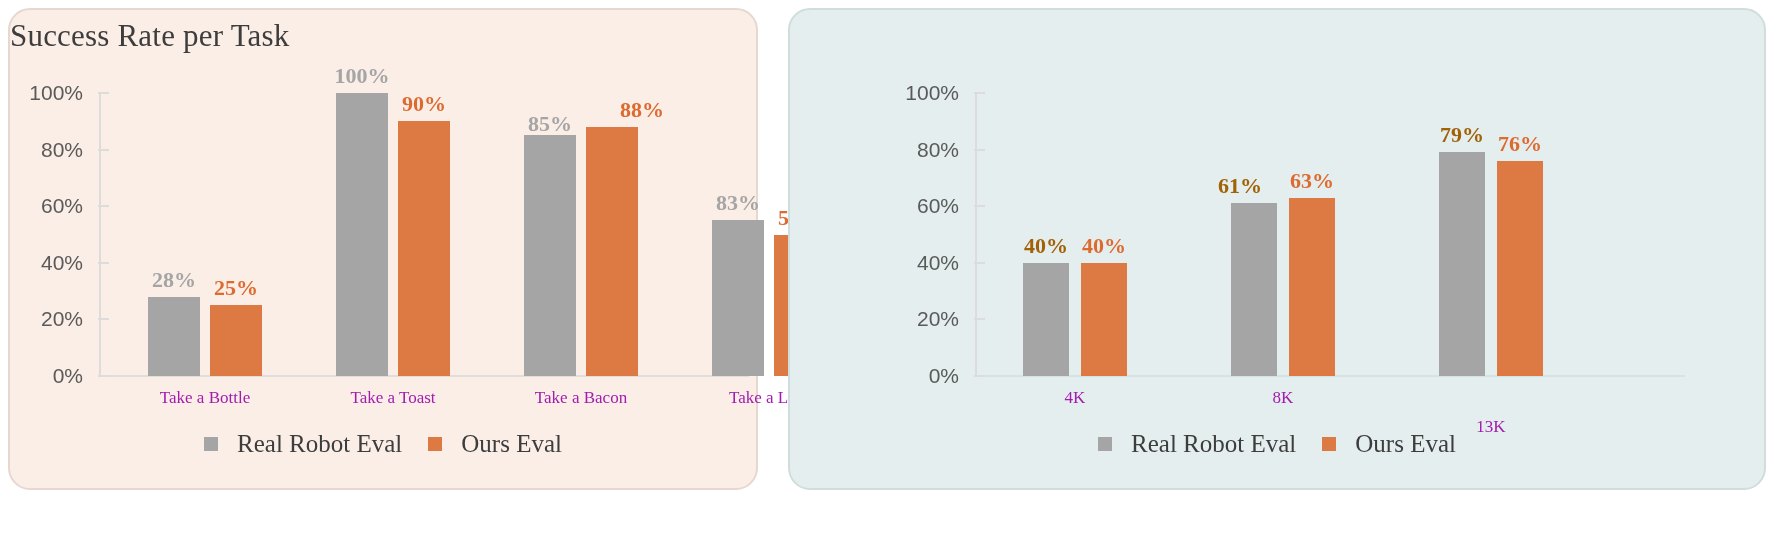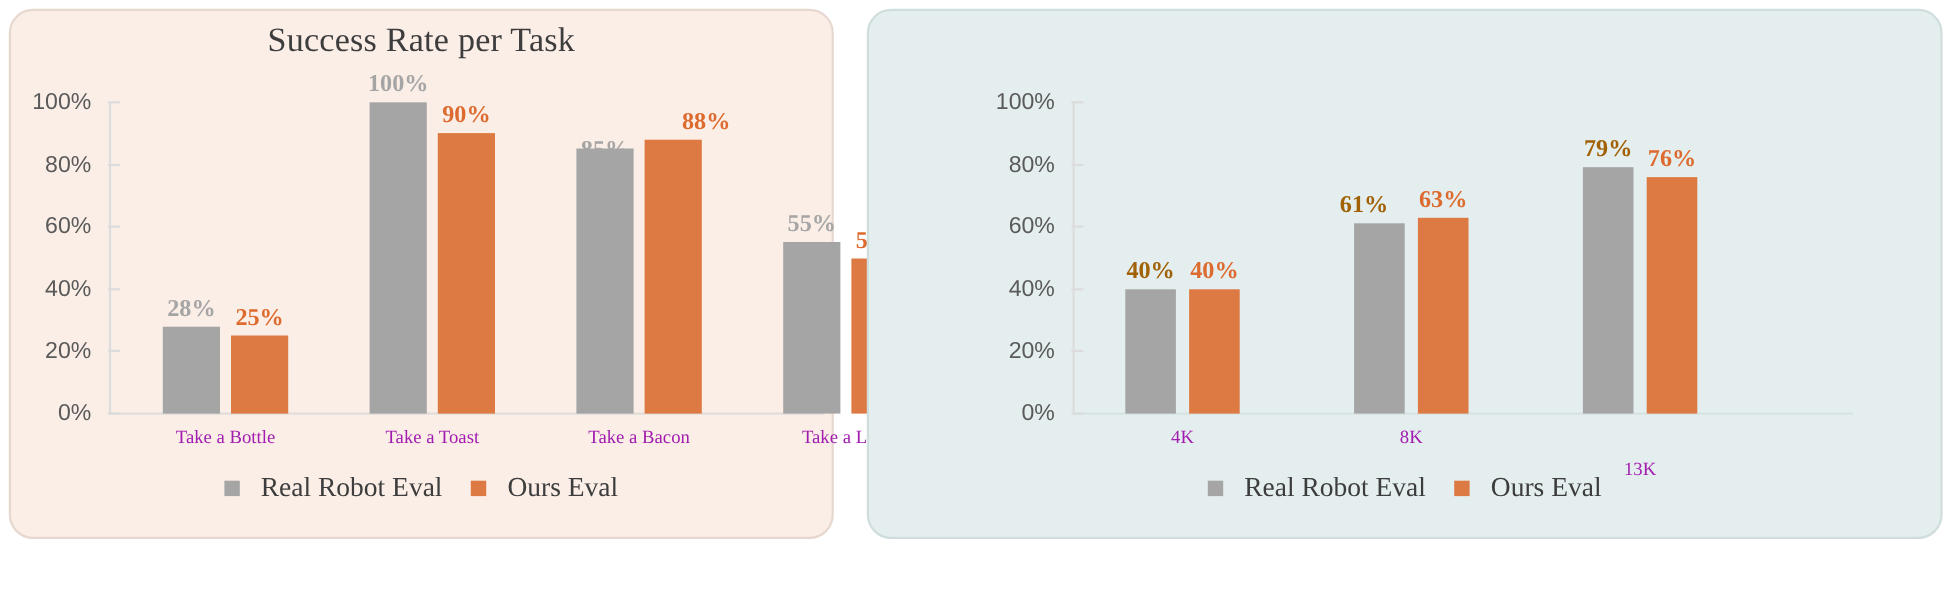--- a/index.html
+++ b/index.html
@@ -12,21 +12,21 @@
 
   .panel{
     position:absolute;top:8px;height:482px;
     border-radius:22px;box-sizing:border-box;
   }
   .panel.left{left:8px;width:750px;background:#fbeee7;border:2px solid #e7d8cf;}
   .panel.right{left:788px;width:978px;background:#e4eeee;border:2px solid #cfdedd;}
 
   .chart-title{
     position:absolute;left:0;right:0;top:8px;
-    text-align:center;
+    text-align:left;
     font-family:"Liberation Serif", serif;
     font-size:31px;color:#3d3d3d;letter-spacing:.2px;
     white-space:nowrap;
   }
 
   
   .plot{position:absolute;}
   .axis-line{position:absolute;left:0;top:0;width:2px;height:100%;background:#dcdcdc;}
   .baseline{position:absolute;left:0;bottom:-1px;height:2px;background:#e0ddda;}
   .panel.right .baseline{background:#d7e2e2;}
@@ -110,28 +110,28 @@
           <div class="bar s0" style="height: 283px;"></div>
           <div class="bar s1" style="height: 254.7px;"></div>
         </div>
         <div class="dlab s0" style="left: 263px; top: -30px;">100%</div>
         <div class="dlab s1" style="left: 325px; top: -1.7px;">90%</div>
         <div class="cat" style="left: 294px; top: 295px;">Take a Toast</div>
         <div class="group" style="left: 425px; width: 114px;">
           <div class="bar s0" style="height: 240.55px;"></div>
           <div class="bar s1" style="height: 249.04px;"></div>
         </div>
-        <div class="dlab s0" style="left: 451px; top: 30px;">85%</div>
+        <div class="dlab s0" style="left: 451px; top: 18px;">85%</div>
         <div class="dlab s1" style="left: 513px; top: 3.96px; margin-left: 30px;">88%</div>
         <div class="cat" style="left: 482px; top: 295px;">Take a Bacon</div>
         <div class="group" style="left: 613px; width: 114px;">
           <div class="bar s0" style="height: 155.65px;"></div>
           <div class="bar s1" style="height: 141.5px;"></div>
         </div>
-        <div class="dlab s0" style="left: 639px; top: 97.35px;">55%</div>
+        <div class="dlab s0" style="left: 639px; top: 97.35px;">83%</div>
         <div class="dlab s1" style="left: 701px; top: 111.5px;">50%</div>
         <div class="cat" style="left: 670px; top: 295px;">Take a Leaf</div>
       </div>
     <div class="legend" id="legend-left" style="top:420px;">
         <div class="legend-item">
           <span class="swatch gray"></span>
           <span class="legend-label">Real Robot Eval</span>
         </div>
         <div class="legend-item">
           <span class="swatch orange"></span>

